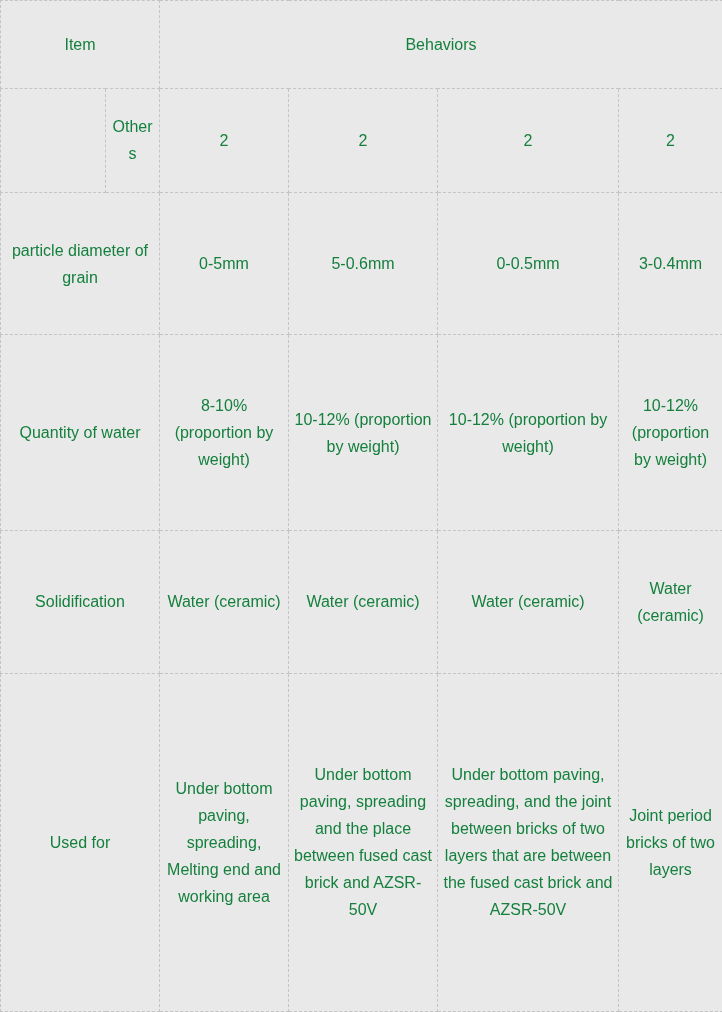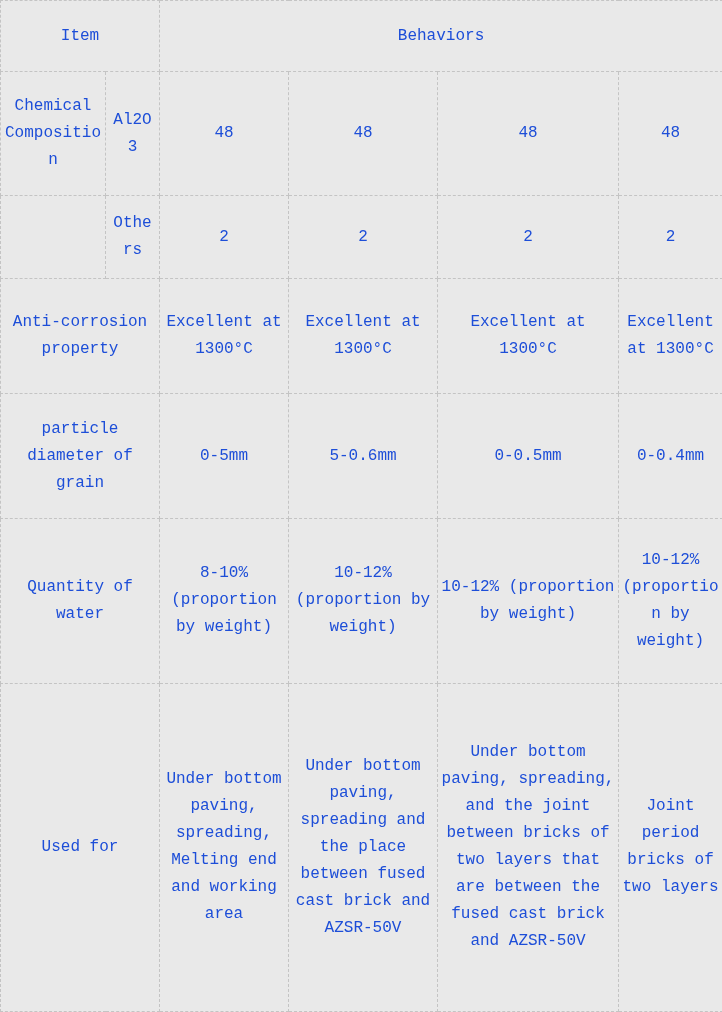--- a/index.html
+++ b/index.html
@@ -2,23 +2,23 @@
 <html><head>
 <meta charset="utf-8">
 <style>
   html, body { margin: 0; padding: 0; background: #ebebeb; }
   body { width: 722px; height: 1012px; overflow: hidden; }
   table.spec {
     border-collapse: collapse;
     table-layout: fixed;
     width: 722px;
     height: 1012px;
-    font-family: Liberation Mono, monospace;
+    font-family: Liberation Sans, sans-serif;
     font-size: 16px;
-    color: #1d4ed8;
+    color: #15803d;
     background: #e9e9e9;
   }
   table.spec td {
     border: 1px dashed #c4c4c4;
     text-align: center;
     vertical-align: middle;
     padding: 0 3px;
     line-height: 27px;
     word-wrap: break-word;
   }
@@ -37,65 +37,57 @@
     <col style="width:104px">
   </colgroup>
 
   <tbody>
       <tr style="height:47px">
     <td colspan="2">Item</td>
     <td colspan="4">Behaviors</td>
   </tr>
 
 
-  <tr style="height:76px">
-    <td>Chemical Composition</td>
-    <td class="right">Al2O3</td>
-    <td>48</td>
-    <td>48</td>
-    <td>48</td>
-    <td>48</td>
-  </tr>
 
 
 
   <tr style="height:50px">
     <td></td>
     <td class="right">Others</td>
     <td>2</td>
     <td>2</td>
     <td>2</td>
     <td>2</td>
   </tr>
 
 
-  <tr style="height:76px">
-    <td colspan="2">Anti-corrosion property</td>
-    <td>Excellent at 1300°C</td>
-    <td>Excellent at 1300°C</td>
-    <td>Excellent at 1300°C</td>
-    <td>Excellent at 1300°C</td>
-  </tr>
 
   <tr style="height:76px">
     <td colspan="2">particle diameter of grain</td>
     <td>0-5mm</td>
     <td>5-0.6mm</td>
     <td>0-0.5mm</td>
-    <td>0-0.4mm</td>
+    <td>3-0.4mm</td>
   </tr>
 
   <tr style="height:104px">
     <td colspan="2">Quantity of water</td>
     <td>8-10% (proportion by weight)</td>
     <td>10-12% (proportion by weight)</td>
     <td>10-12% (proportion by weight)</td>
     <td>10-12% (proportion by weight)</td>
   </tr>
 
+  <tr style="height:76px">
+    <td colspan="2">Solidification</td>
+    <td>Water (ceramic)</td>
+    <td>Water (ceramic)</td>
+    <td>Water (ceramic)</td>
+    <td>Water (ceramic)</td>
+  </tr>
 
 
 
   <tr style="height:180px">
     <td colspan="2">Used for</td>
     <td>Under bottom paving, spreading, Melting end and working area</td>
     <td>Under bottom paving, spreading and the place between fused cast brick and AZSR-50V</td>
     <td>Under bottom paving, spreading, and the joint between bricks of two layers that are between the fused cast brick and AZSR-50V</td>
     <td>Joint period bricks of two layers</td>
   </tr>

